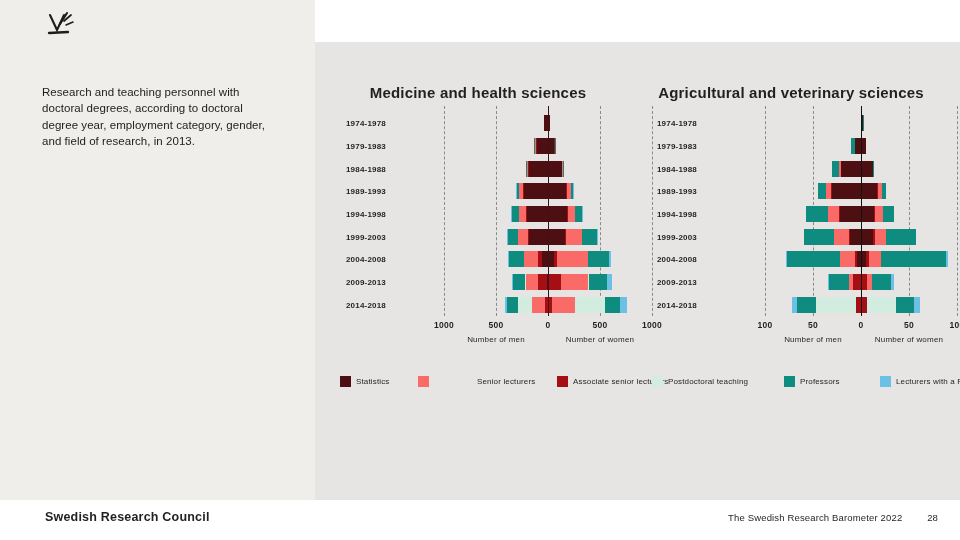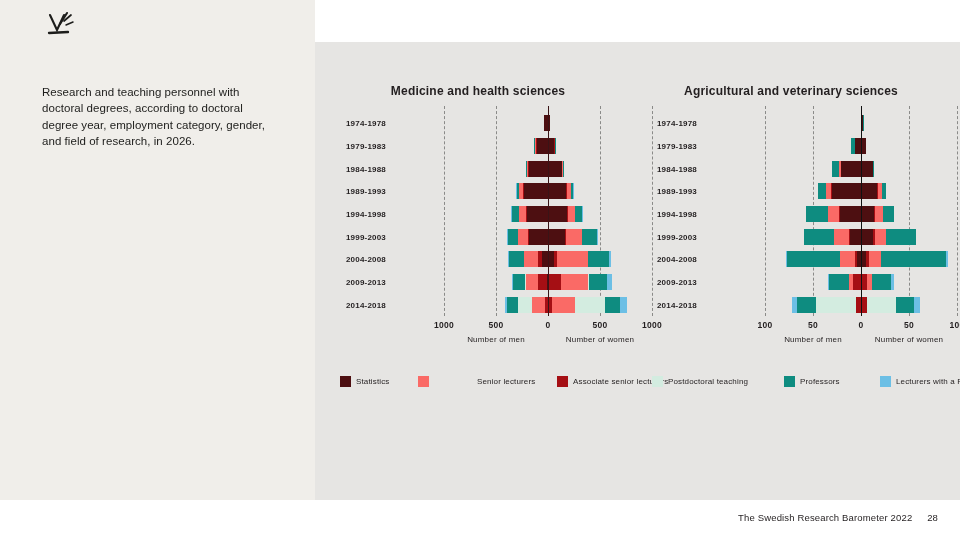--- a/index.html
+++ b/index.html
@@ -20,26 +20,26 @@
   
   .textcol{position:absolute;left:42px;top:84px;width:240px;color:#1d1d1b;}
   .fig-title{font-size:11.5px;font-weight:bold;line-height:1.42;letter-spacing:.1px;}
   .fig-body{font-size:11.5px;line-height:1.42;letter-spacing:.05px;}
   .note-head{font-size:11.5px;font-weight:bold;line-height:1.42;margin-top:15px;}
 
   .wordmark{position:absolute;left:45px;top:510px;font-size:12.5px;font-weight:bold;
     color:#231f20;letter-spacing:.2px;}
 
   .footer{position:absolute;right:22px;top:512px;font-size:9.5px;color:#231f20;letter-spacing:.15px;}
-  .footer .pg{margin-left:12px;}
+  .footer .pg{margin-left:22px;}
 
   
   .chart{position:absolute;top:84px;height:280px;}
   .chart-title{position:absolute;left:0;top:0;width:100%;text-align:center;
-    font-size:12px;font-weight:bold;color:#231f20;letter-spacing:.2px;}
+    font-size:15px;font-weight:bold;color:#231f20;letter-spacing:.2px;}
   .rowlabels{position:absolute;left:0;top:22px;width:62px;height:210px;}
   .rowlabel{position:absolute;right:6px;font-size:8px;font-weight:bold;color:#231f20;
     letter-spacing:.2px;transform:translateY(-50%);white-space:nowrap;}
 
   .plotarea{position:absolute;top:22px;height:210px;}
   .gridline{position:absolute;top:0;bottom:0;width:0;border-left:1px dashed #8a8a88;}
   .zeroline{position:absolute;top:0;bottom:0;width:0;border-left:1px solid #3a1416;}
   .zeroline.dark{border-left:1px solid #111;}
 
   .bar{position:absolute;height:16px;transform:translateY(-50%);}
@@ -69,23 +69,24 @@
     <svg viewBox="0 0 46 34" width="46" height="34" aria-hidden="true">
       <path d="M10 7 L17 22 L24 7" stroke="#1d1d1b" stroke-width="2.1" fill="none" stroke-linecap="round"></path>
       <path d="M20 16 L27 5" stroke="#1d1d1b" stroke-width="2.1" fill="none" stroke-linecap="round"></path>
       <path d="M24 13 L31 7" stroke="#1d1d1b" stroke-width="1.7" fill="none" stroke-linecap="round"></path>
       <path d="M26 17 L33 14" stroke="#1d1d1b" stroke-width="1.5" fill="none" stroke-linecap="round"></path>
       <path d="M9 25 L28 24" stroke="#1d1d1b" stroke-width="2.3" fill="none" stroke-linecap="round"></path>
     </svg>
   </div>
 
   <div class="textcol">
-    <div class="fig-body">Research and teaching personnel with doctoral degrees, according to doctoral degree year, employment category, gender, and field of research, in 2026.</div>
+    <div class="fig-body">Research and teaching personnel with doctoral degrees, according to doctoral degree year, employment category, gender, and field of research, in 2013.</div>
   </div>
 
+  <div class="wordmark">Swedish Research Council</div>
 
   <div class="footer">
     <span>The Swedish Research Barometer 2022</span>
     <span class="pg">28</span>
   </div>
 
   <div id="charts">
       <div class="chart" style="left: 332px; width: 292px;">
         <div class="chart-title">Medicine and health sciences</div>
         <div class="rowlabels" style="width: 60px;">

